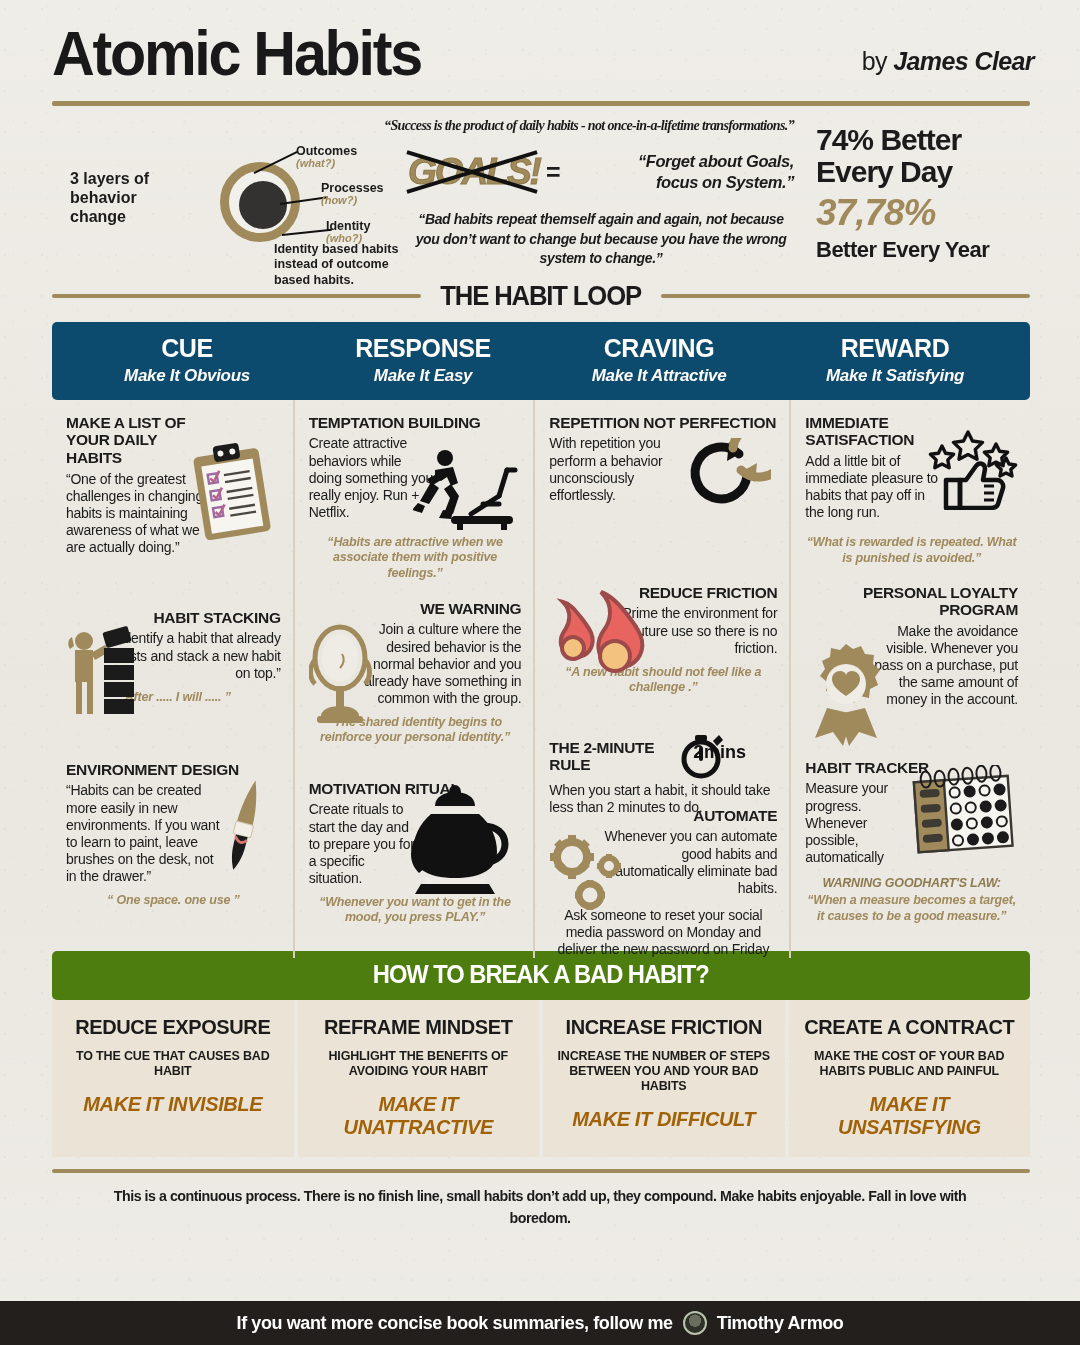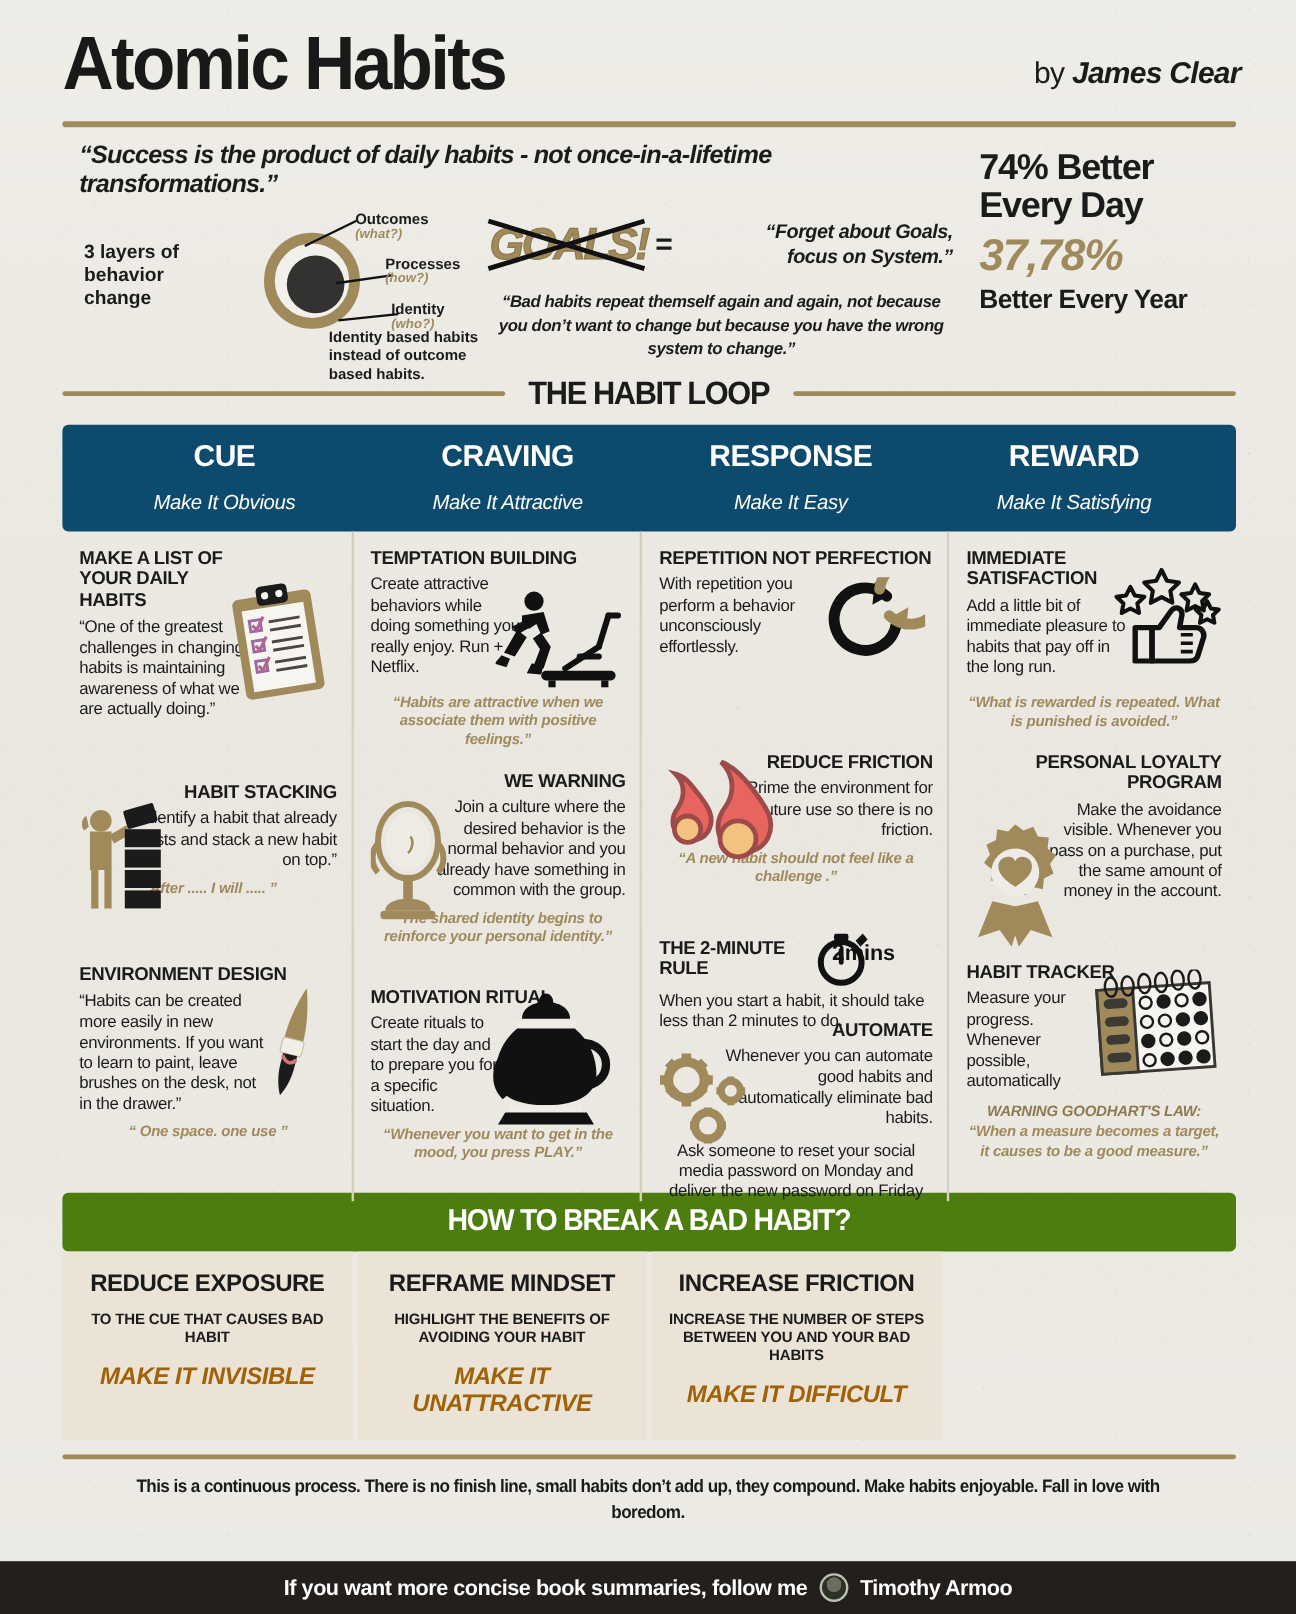--- a/index.html
+++ b/index.html
@@ -34,22 +34,22 @@
   .title { font-size: 63px; font-weight: 800; letter-spacing:-2.4px;
            font-family:"Liberation Sans", sans-serif; line-height:1; color:#191919;
            transform: scaleX(0.94); transform-origin: left bottom; }
   .byline { font-size: 25px; letter-spacing:-0.6px; padding-bottom: 9px; }
   .byline b { font-weight:800; font-style:italic; }
   .rule-gold { height:5px; background:#a08a5c; margin: 16px 50px 0 52px; border-radius:2px; }
 
   
   .topband { display:flex; padding: 12px 50px 0 52px; gap: 8px; }
   .topleft { width: 742px; }
-  .topquote { font-style: italic; font-weight: 700; font-size: 21px;
-              letter-spacing:-0.65px; text-align:left; padding-left: 14px; }
+  .topquote { font-style: italic; font-weight: 700; font-size: 14px;
+              letter-spacing:-0.65px; text-align:right; padding-left: 14px; font-family: Liberation Serif, serif; }
   .toprow { display:flex; margin-top: 12px; }
 
   .layers { width: 356px; display:flex; align-items:flex-start; padding-left:18px;}
   .layers-label { font-size:16px; font-weight:800; line-height:1.18; padding-top:24px; width:96px;}
   .ring-wrap { position:relative; width:240px; height:122px; }
   .ring { position:absolute; left:54px; top:16px; width:80px; height:80px;
           border-radius:50%; border:9px solid #a08a5c; background:#f2f0ea; }
   .core { position:absolute; left:73px; top:35px; width:48px; height:48px;
           border-radius:50%; background:#333230; }
   .lbl { position:absolute; font-size:12.5px; font-weight:800; line-height:1.05;}
@@ -88,21 +88,21 @@
   
   .loop-title-row { display:flex; align-items:center; gap:14px; margin: 12px 50px 0 52px;}
   .loop-line { height:4px; background:#a08a5c; flex:1; border-radius:2px;}
   .loop-title { font-size:27px; font-weight:800; letter-spacing:-1.2px; transform:scaleX(.95);}
 
   
   .loopbar { margin: 10px 50px 0 52px; background:#0c4a6e; border-radius:5px;
              display:grid; grid-template-columns: repeat(4,1fr); padding: 12px 17px 14px;}
   .loopcell { text-align:center; color:#fdfcf8; }
   .loopcell .h { font-size:25px; font-weight:800; letter-spacing:-.4px;}
-  .loopcell .s { font-size:17px; font-weight:400; font-style:italic; margin-top:14px; letter-spacing:-.3px;}
+  .loopcell .s { font-size:17px; font-weight:700; font-style:italic; margin-top:3px; letter-spacing:-.3px;}
 
   
   .cols { margin: 0 50px 0 52px; display:grid; grid-template-columns: repeat(4,1fr);
           height: 545px; }
   .col { position:relative; padding: 14px 12px 0 14px; }
   .col + .col { border-left: 2px solid #d8cfbc; }
   .blk { position:relative; }
   h3.bt { font-size:15.5px; font-weight:800; line-height:1.14; letter-spacing:-.3px; }
   p.bd { font-size:14px; line-height:1.22; letter-spacing:-.25px; margin-top:4px; }
   p.gq { font-size:12.5px; font-style:italic; font-weight:800; color:#a08a5c;
@@ -208,26 +208,26 @@
     <div class="loop-title">THE HABIT LOOP</div>
     <div class="loop-line"></div>
   </div>
 
   <div class="loopbar">
     <div class="loopcell">
       <div class="h">CUE</div>
       <div class="s">Make It Obvious</div>
     </div>
     <div class="loopcell">
+      <div class="h">RESPONSE</div>
+      <div class="s">Make It Easy</div>
+    </div>
+    <div class="loopcell">
       <div class="h">CRAVING</div>
       <div class="s">Make It Attractive</div>
-    </div>
-    <div class="loopcell">
-      <div class="h">RESPONSE</div>
-      <div class="s">Make It Easy</div>
     </div>
     <div class="loopcell">
       <div class="h">REWARD</div>
       <div class="s">Make It Satisfying</div>
     </div>
   </div>
 
   <div class="cols">
 
     <div class="col">
@@ -501,20 +501,25 @@
     <div class="bc">
       <div class="t">REFRAME MINDSET</div>
       <div class="d">HIGHLIGHT THE BENEFITS OF AVOIDING YOUR HABIT</div>
       <div class="m">MAKE IT UNATTRACTIVE</div>
     </div>
     <div class="bc">
       <div class="t">INCREASE FRICTION</div>
       <div class="d">INCREASE THE NUMBER OF STEPS BETWEEN YOU AND YOUR BAD HABITS</div>
       <div class="m">MAKE IT DIFFICULT</div>
     </div>
+    <div class="bc">
+      <div class="t">CREATE A CONTRACT</div>
+      <div class="d">MAKE THE COST OF YOUR BAD HABITS PUBLIC AND PAINFUL</div>
+      <div class="m">MAKE IT UNSATISFYING</div>
+    </div>
   </div>
 
   <div class="rule-gold2"></div>
   <div class="outro">This is a continuous process. There is no finish line, small habits don’t add up, they compound. Make habits enjoyable. Fall in love with boredom.</div>
 
   <div class="footer">
     <div class="txt">If you want more concise book summaries, follow me</div>
     <div class="avatar"></div>
     <div class="txt">Timothy Armoo</div>
   </div>

